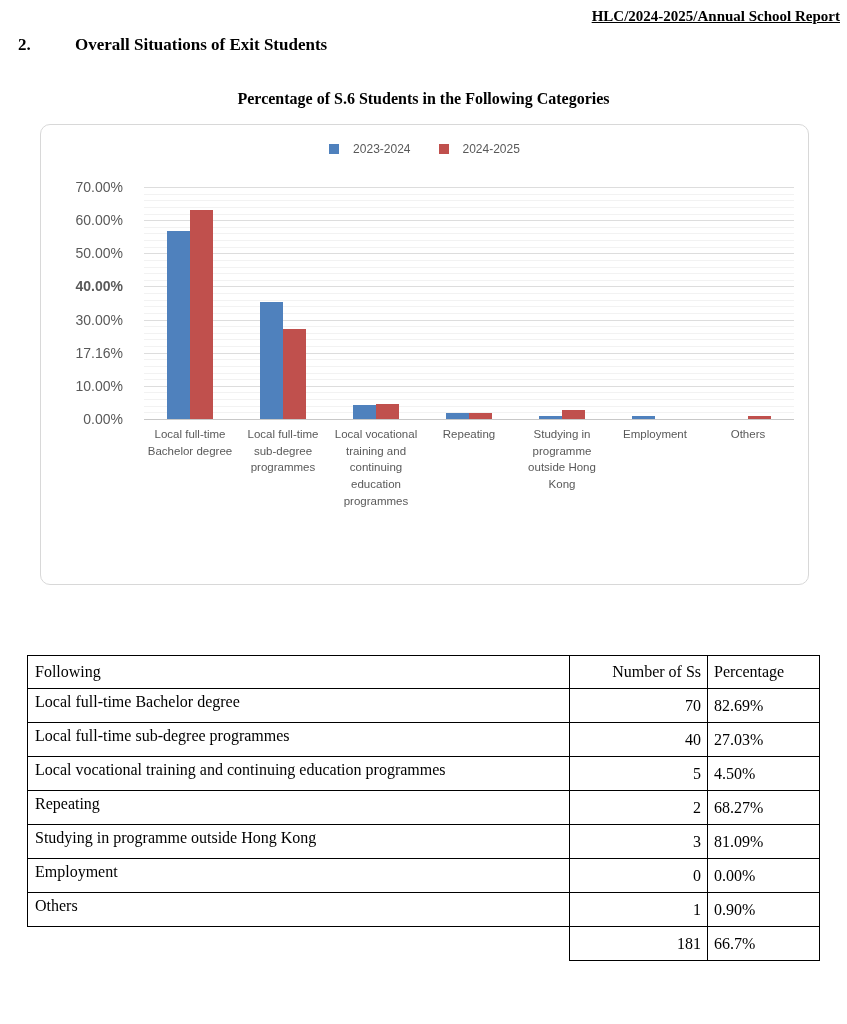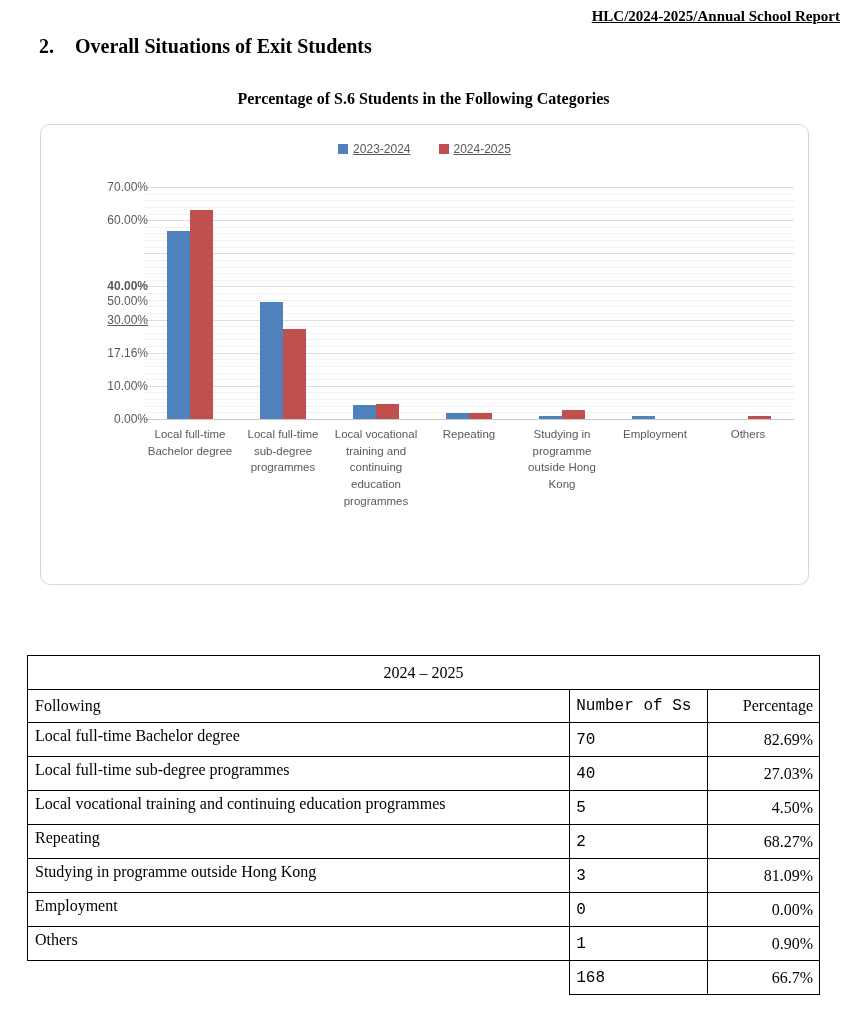--- a/index.html
+++ b/index.html
@@ -14,21 +14,21 @@
   }
 
   
   .doc-header {
     position: absolute; top: 8px; right: 7px;
     font-weight: bold; font-size: 15px;
     text-decoration: underline;
   }
   .section-heading {
     position: absolute; top: 35px; left: 18px;
-    font-weight: bold; font-size: 20px; text-align: center;
+    font-weight: bold; font-size: 17px;
   }
   .section-num { display: inline-block; width: 57px; }
   .chart-title {
     position: absolute; top: 90px; left: 0; width: 847px;
     text-align: center; font-weight: bold; font-size: 16px;
   }
 
   
   .chart-frame {
     position: absolute; left: 40px; top: 124px;
@@ -37,48 +37,48 @@
     border: 1px solid #d8d8d8;
     border-radius: 10px;
     font-family: "Liberation Sans", "DejaVu Sans", sans-serif;
     color: #595959;
   }
   .legend {
     position: absolute; top: 17px; left: 0; width: 100%;
     display: flex; justify-content: center; gap: 28px;
     font-size: 12px;
   }
-  .legend-item { display: flex; align-items: center; gap: 5px; text-decoration: underline; }
+  .legend-item { display: flex; align-items: center; gap: 14px; }
   .legend-swatch { width: 10px; height: 10px; flex: 0 0 auto; }
   .grid { position: absolute; left: 103px; width: 650px; height: 1px; }
   .grid.minor { background: #f2f2f2; }
   .grid.major { background: #dddddd; }
   .grid.base  { background: #c8c8c8; }
   .ylabel {
-    position: absolute; left: 27px; width: 80px; height: 16px;
-    line-height: 16px; text-align: right; font-size: 12px;
+    position: absolute; left: 2px; width: 80px; height: 16px;
+    line-height: 16px; text-align: right; font-size: 14px;
   }
   .bar { position: absolute; }
   .xlabel {
     position: absolute; top: 301px; width: 94px;
     text-align: center; font-size: 11.5px; line-height: 1.45;
   }
 
   
   .exit-table {
     position: absolute; left: 27px; top: 655px;
     width: 793px;
     border-collapse: collapse;
     font-size: 16px;
   }
   .exit-table td { border: 1px solid #000; padding: 2px 6px; }
   .exit-table td.span-head { text-align: center; height: 34px; }
   .exit-table td.col-cat { width: 543px; vertical-align: top; padding-top: 4px; padding-left: 7px; }
-  .exit-table td.col-num { width: 138px; text-align: left; vertical-align: middle; font-family: Liberation Mono, monospace; }
-  .exit-table td.col-pct { width: 112px; text-align: right; vertical-align: middle; margin-top: 20px; }
+  .exit-table td.col-num { width: 138px; text-align: right; vertical-align: middle; }
+  .exit-table td.col-pct { width: 112px; text-align: left; vertical-align: middle; margin-top: 20px; }
   .exit-table tr.hdr td { height: 33px; vertical-align: middle; padding-top: 2px; }
   .exit-table tr.data td { height: 34px; }
   .exit-table td.no-border { border: none; }
 </style>
 </head>
 <body>
 
 <div class="doc-header">HLC/2024-2025/Annual School Report</div>
 
 <div class="section-heading">
@@ -131,23 +131,23 @@
       <div class="grid major" style="top: 95px;"></div>
       <div class="grid minor" style="top: 89px;"></div>
       <div class="grid minor" style="top: 82px;"></div>
       <div class="grid minor" style="top: 75px;"></div>
       <div class="grid minor" style="top: 69px;"></div>
       <div class="grid major" style="top: 62px;"></div>
       <div class="grid base" style="top: 294px;"></div>
       <div class="ylabel" style="top: 286px;">0.00%</div>
       <div class="ylabel" style="top: 253px;">10.00%</div>
       <div class="ylabel" style="top: 220px;">17.16%</div>
-      <div class="ylabel" style="top: 187px; text-decoration: underline;">30.00%</div>
+      <div class="ylabel" style="top: 187px;">30.00%</div>
       <div class="ylabel" style="top: 153px; font-weight: bold;">40.00%</div>
-      <div class="ylabel" style="top: 120px; margin-top: 48px;">50.00%</div>
+      <div class="ylabel" style="top: 120px;">50.00%</div>
       <div class="ylabel" style="top: 87px;">60.00%</div>
       <div class="ylabel" style="top: 54px;">70.00%</div>
       <div class="bar" style="left: 126px; width: 23px; top: 106px; height: 188px; background: rgb(79, 129, 189);"></div>
       <div class="bar" style="left: 219px; width: 23px; top: 177px; height: 117px; background: rgb(79, 129, 189);"></div>
       <div class="bar" style="left: 312px; width: 23px; top: 280px; height: 14px; background: rgb(79, 129, 189);"></div>
       <div class="bar" style="left: 405px; width: 23px; top: 288px; height: 6px; background: rgb(79, 129, 189);"></div>
       <div class="bar" style="left: 498px; width: 23px; top: 291px; height: 3px; background: rgb(79, 129, 189);"></div>
       <div class="bar" style="left: 591px; width: 23px; top: 291px; height: 3px; background: rgb(79, 129, 189);"></div>
       <div class="bar" style="left: 149px; width: 23px; top: 85px; height: 209px; background: rgb(192, 80, 77);"></div>
       <div class="bar" style="left: 242px; width: 23px; top: 204px; height: 90px; background: rgb(192, 80, 77);"></div>
@@ -160,23 +160,20 @@
       <div class="xlabel" style="left: 288px;">Local vocational training and continuing education programmes</div>
       <div class="xlabel" style="left: 381px;">Repeating</div>
       <div class="xlabel" style="left: 474px;">Studying in programme outside Hong Kong</div>
       <div class="xlabel" style="left: 567px;">Employment</div>
       <div class="xlabel" style="left: 660px;">Others</div>
     </div>
 </div>
 
 <table class="exit-table">
   <tbody>
-      <tr>
-    <td class="span-head" colspan="3">2024 – 2025</td>
-  </tr>
   <tr class="hdr">
     <td class="col-cat">Following</td>
     <td class="col-num">Number of Ss</td>
     <td class="col-pct">Percentage</td>
   </tr>
   <tr class="data">
     <td class="col-cat">Local full-time Bachelor degree</td>
     <td class="col-num">70</td>
     <td class="col-pct">82.69%</td>
   </tr>
@@ -205,17 +202,17 @@
     <td class="col-num">0</td>
     <td class="col-pct">0.00%</td>
   </tr>
   <tr class="data">
     <td class="col-cat">Others</td>
     <td class="col-num">1</td>
     <td class="col-pct">0.90%</td>
   </tr>
   <tr class="data">
     <td class="col-cat no-border"></td>
-    <td class="col-num">168</td>
+    <td class="col-num">181</td>
     <td class="col-pct">66.7%</td>
   </tr>
 </tbody>
   </table>
 
 </body></html>

